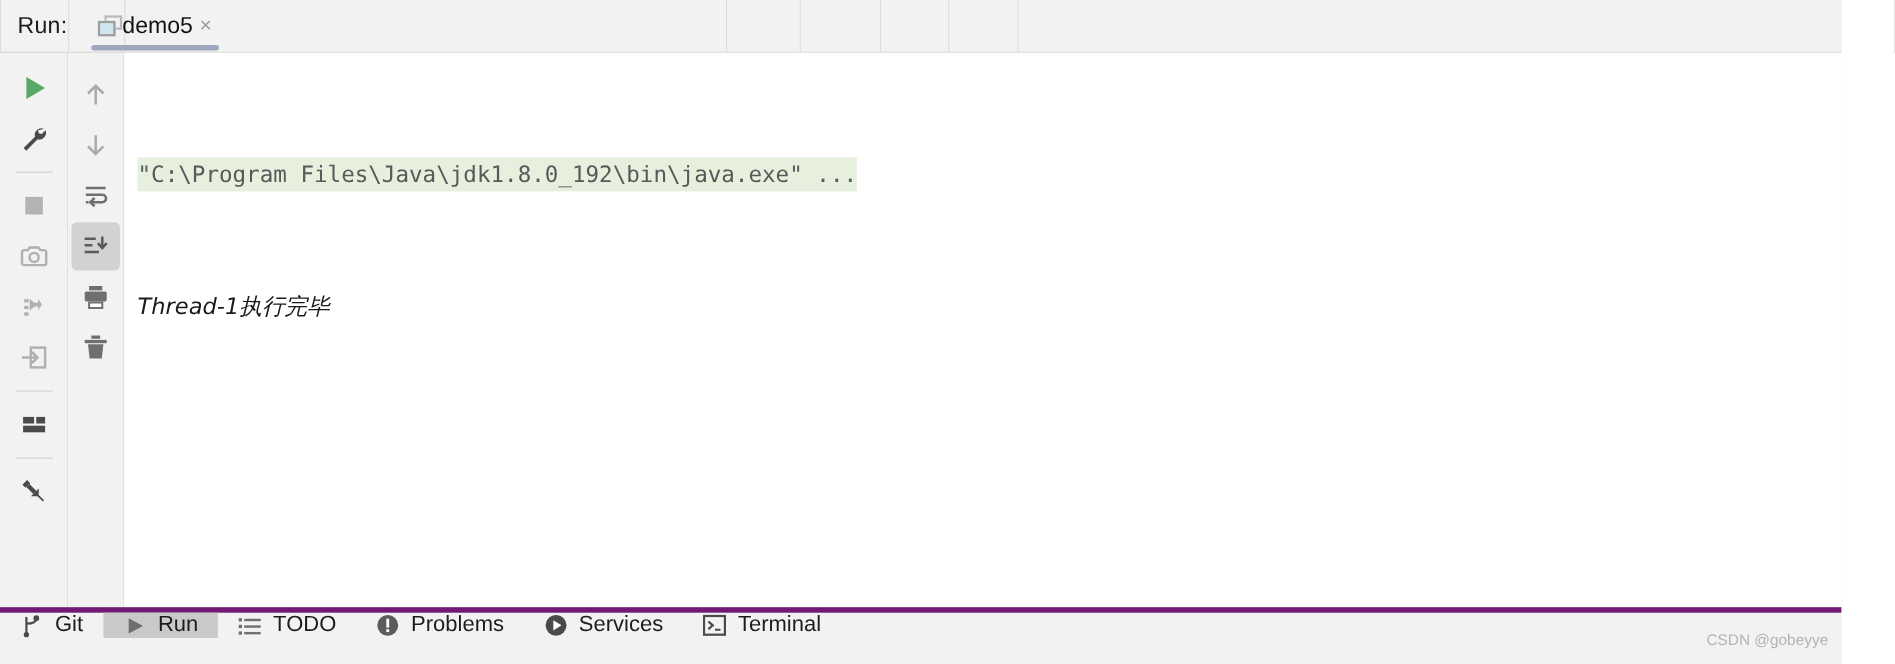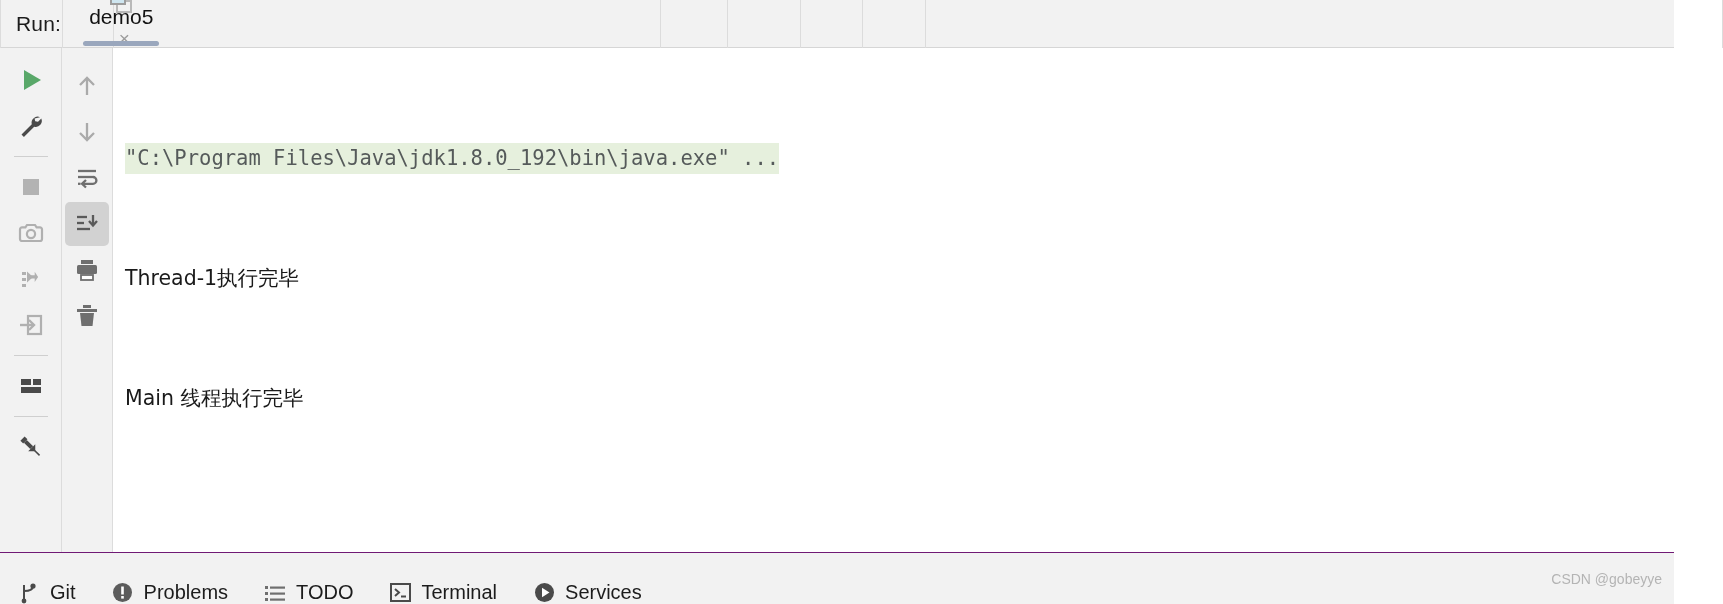--- a/index.html
+++ b/index.html
@@ -37,21 +37,20 @@
     letter-spacing: .2px;
   }
   .cfg-tab {
     display: flex;
     align-items: center;
     gap: 0;
     height: 48px;
     padding: 0 14px 0 14px;
     position: relative;
     cursor: default;
-    flex-direction: column;
   }
   .cfg-tab::after {
     content: "";
     position: absolute;
     left: 8px; right: 8px; bottom: 2px;
     height: 5px;
     border-radius: 3px;
     background: #9aa7bd;
   }
   .cfg-icon {
@@ -151,33 +150,33 @@
     line-height: 40px;
     white-space: pre;
     padding-left: 12px;
   }
   .cline { display: block; height: 40px; }
   .cline .hl {
     background: #e6f0dd;
     color: #555a5a;
     padding: 3px 0 4px 0;
   }
-  .cline.plain { color: #1a1a1a; }
+  .cline.plain { color: #1a1a1a; font-style: italic; }
   .cline .cjk {
     font-family: "DejaVu Sans", sans-serif;
   }
 
   
   .statusbar {
     height: 52px;
     min-height: 52px;
     background: #f2f2f2;
-    border-top: 1px solid #701a75;
-    display: flex;
-    align-items: flex-end;
+    border-top: 5px solid #701a75;
+    display: flex;
+    align-items: flex-start;
     position: relative;
   }
   .sb-item {
     display: flex;
     align-items: center;
     gap: 10px;
     padding: 0 18px;
     font-size: 20px;
     color: #1c1c1c;
     cursor: pointer;
@@ -394,21 +393,20 @@
             </g>
           </svg>
         </span>
       </div>
     </div>
 
     <div class="console">
       <div class="console-lines">
         <div class="cline"><span class="hl">"C:\Program Files\Java\jdk1.8.0_192\bin\java.exe" ...</span></div>
         <div class="cline plain"><span class="cjk">Thread-1执行完毕</span></div>
-        <div class="cline plain"><span class="cjk">Main 线程执行完毕</span></div>
         
         
       </div>
     </div>
   </div>
 
   <div class="statusbar">
 
     <div class="sb-item">
       <span class="sb-icon">
@@ -417,30 +415,27 @@
             <line x1="5" y1="3" x2="5" y2="19"></line>
             <path d="M5 9c6 0 9-1.5 9-5"></path>
           </g>
           <circle cx="14" cy="4" r="2.6" fill="#4a4a4a"></circle>
           <circle cx="5" cy="19" r="2.4" fill="#4a4a4a"></circle>
         </svg>
       </span>
       <span>Git</span>
     </div>
 
-
-    <div class="sb-item">
-      <span class="sb-icon">
-        <svg width="21" height="21" viewBox="0 0 21 21">
-          <circle cx="10.5" cy="10.5" r="9.5" fill="#5c5c5c"></circle>
-          <rect x="9.2" y="4.5" width="2.6" height="8" fill="#ffffff"></rect>
-          <rect x="9.2" y="14" width="2.6" height="2.6" fill="#ffffff"></rect>
-        </svg>
-      </span>
-      <span>Problems</span>
+    <div class="sb-item active">
+      <span class="sb-icon">
+        <svg width="20" height="20" viewBox="0 0 20 20">
+          <polygon points="4,3 17,10 4,17" fill="#6e6e6e"></polygon>
+        </svg>
+      </span>
+      <span>Run</span>
     </div>
 
     <div class="sb-item">
       <span class="sb-icon">
         <svg width="22" height="20" viewBox="0 0 22 20">
           <g fill="#6f6f6f">
             <rect x="1" y="3" width="3" height="3"></rect>
             <rect x="1" y="9" width="3" height="3"></rect>
             <rect x="1" y="15" width="3" height="3"></rect>
             <rect x="6" y="3.5" width="15" height="2.2"></rect>
@@ -448,34 +443,45 @@
             <rect x="6" y="15.5" width="15" height="2.2"></rect>
           </g>
         </svg>
       </span>
       <span>TODO</span>
     </div>
 
     <div class="sb-item">
       <span class="sb-icon">
         <svg width="21" height="21" viewBox="0 0 21 21">
+          <circle cx="10.5" cy="10.5" r="9.5" fill="#5c5c5c"></circle>
+          <rect x="9.2" y="4.5" width="2.6" height="8" fill="#ffffff"></rect>
+          <rect x="9.2" y="14" width="2.6" height="2.6" fill="#ffffff"></rect>
+        </svg>
+      </span>
+      <span>Problems</span>
+    </div>
+
+    <div class="sb-item">
+      <span class="sb-icon">
+        <svg width="21" height="21" viewBox="0 0 21 21">
+          <circle cx="10.5" cy="10.5" r="9.5" fill="#4a4a4a"></circle>
+          <polygon points="8,5.8 15.5,10.5 8,15.2" fill="#ffffff"></polygon>
+        </svg>
+      </span>
+      <span>Services</span>
+    </div>
+
+    <div class="sb-item">
+      <span class="sb-icon">
+        <svg width="21" height="21" viewBox="0 0 21 21">
           <rect x="1" y="2" width="19" height="17" fill="none" stroke="#4a4a4a" stroke-width="2"></rect>
           <polyline points="5,7 9,10.5 5,14" fill="none" stroke="#4a4a4a" stroke-width="2"></polyline>
           <line x1="11" y1="14.5" x2="16" y2="14.5" stroke="#4a4a4a" stroke-width="2"></line>
         </svg>
       </span>
       <span>Terminal</span>
     </div>
 
-    <div class="sb-item">
-      <span class="sb-icon">
-        <svg width="21" height="21" viewBox="0 0 21 21">
-          <circle cx="10.5" cy="10.5" r="9.5" fill="#4a4a4a"></circle>
-          <polygon points="8,5.8 15.5,10.5 8,15.2" fill="#ffffff"></polygon>
-        </svg>
-      </span>
-      <span>Services</span>
-    </div>
-
 
     <span class="watermark">CSDN @gobeyye</span>
   </div>
 </div>
 
 </body></html>

